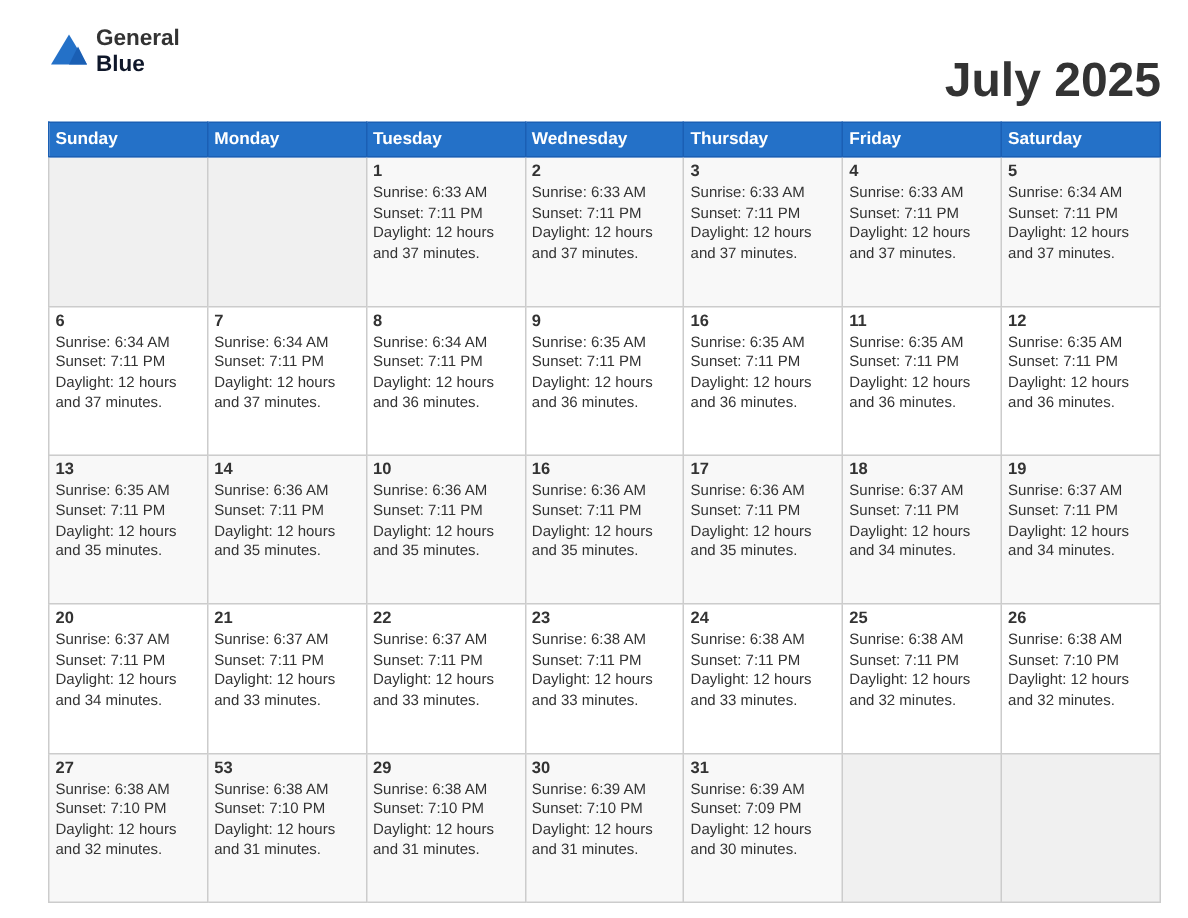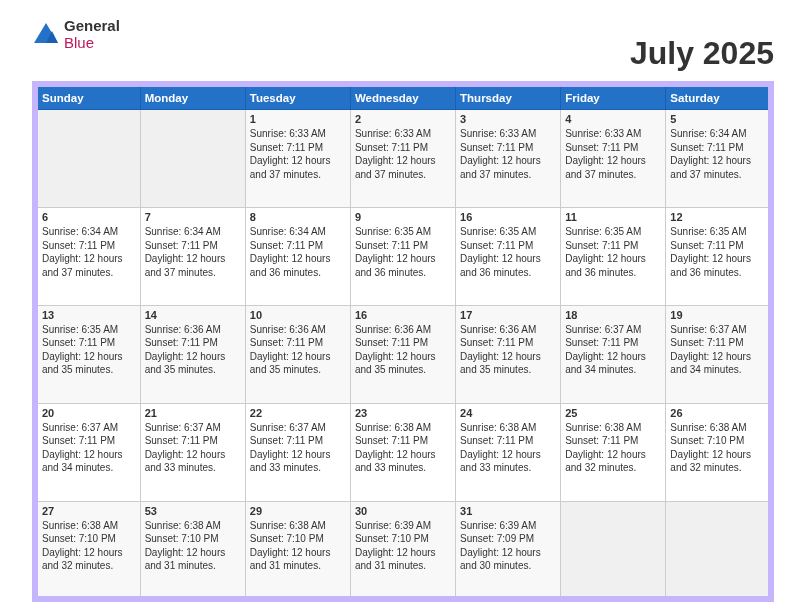--- a/index.html
+++ b/index.html
@@ -33,22 +33,22 @@
       flex-direction: column;
       line-height: 1.1;
     }
     .logo-general {
       font-size: 15px;
       font-weight: bold;
       color: #333;
     }
     .logo-blue {
       font-size: 15px;
-      font-weight: normal;
-      color: #be185d;
+      font-weight: bold;
+      color: #0f172a;
     }
     .logo-icon {
       width: 28px;
       height: 28px;
     }
     .title-block {
       text-align: center;
       margin-top: 18px;
     }
     .month-title {
@@ -56,21 +56,21 @@
       font-weight: bold;
       color: #333;
       line-height: 1.1;
     }
     .location {
       font-size: 14px;
       color: #555;
     }
     .calendar {
       flex: 1;
-      border: 6px solid #c4b5fd;
+      border: 1px solid #c4b5fd;
       border-collapse: collapse;
       width: 100%;
       table-layout: fixed;
     }
     .calendar th {
       background: #2471c8;
       color: #fff;
       font-size: 11.5px;
       font-weight: bold;
       padding: 5px 4px;

